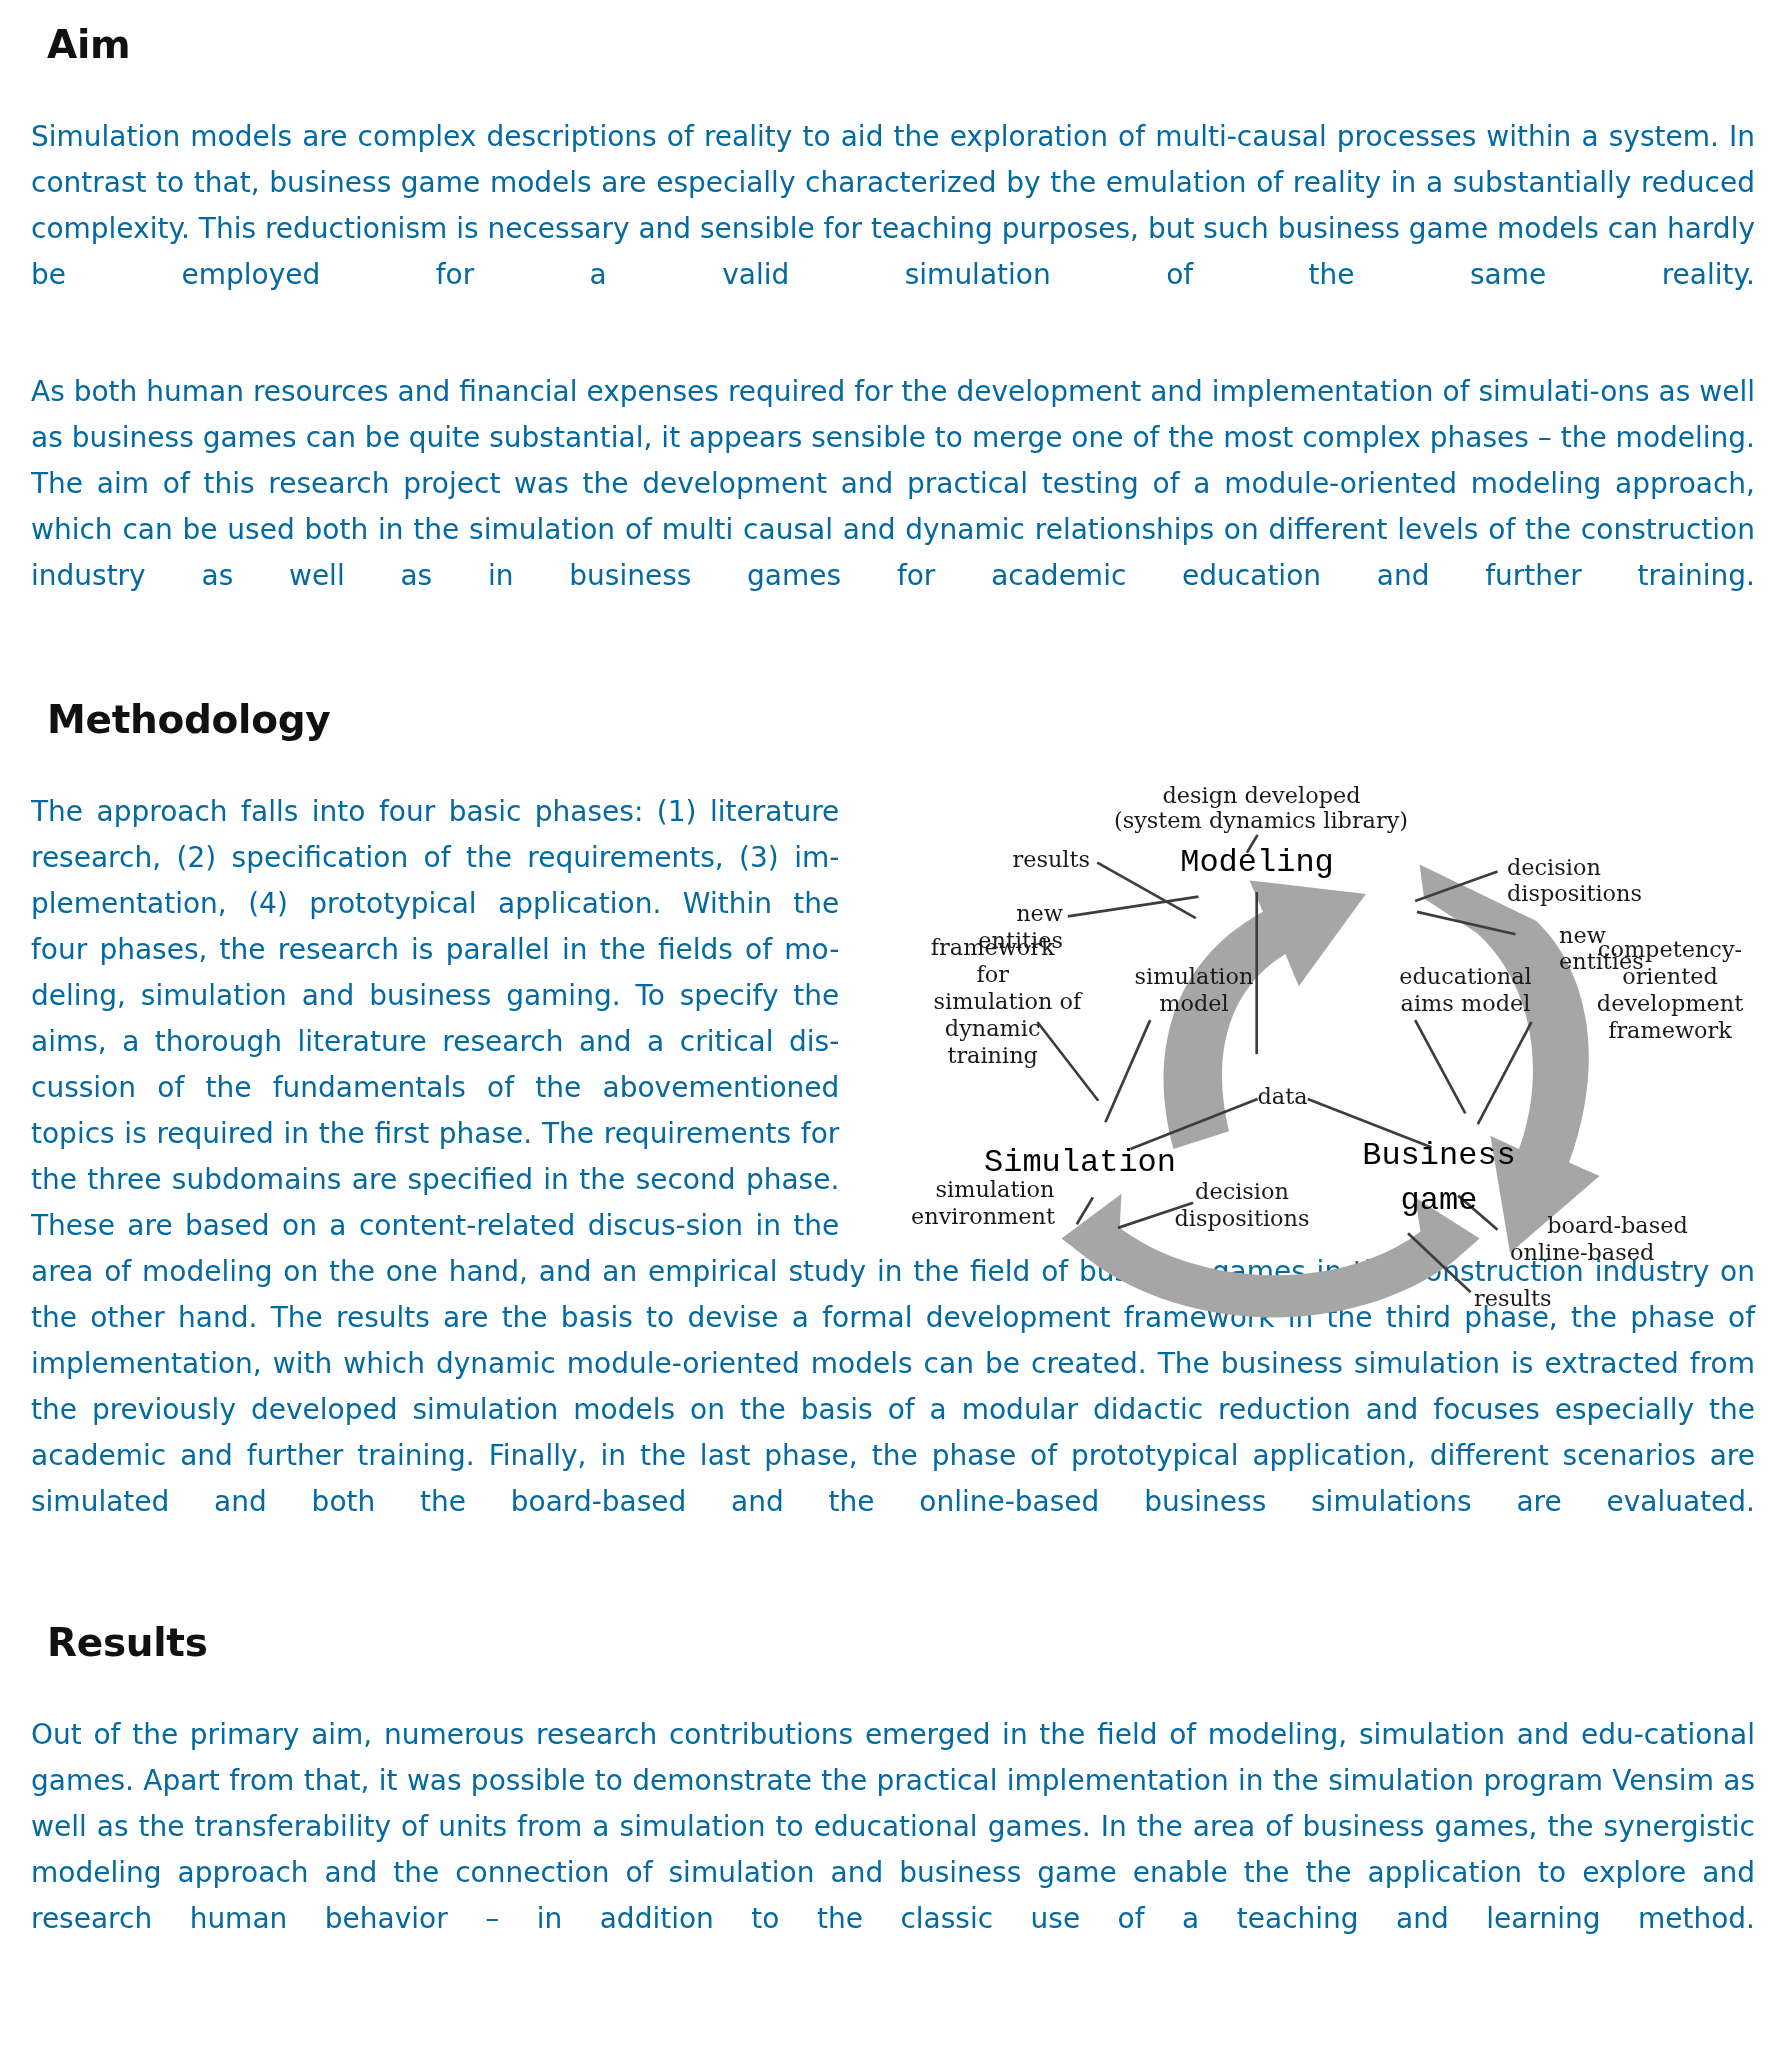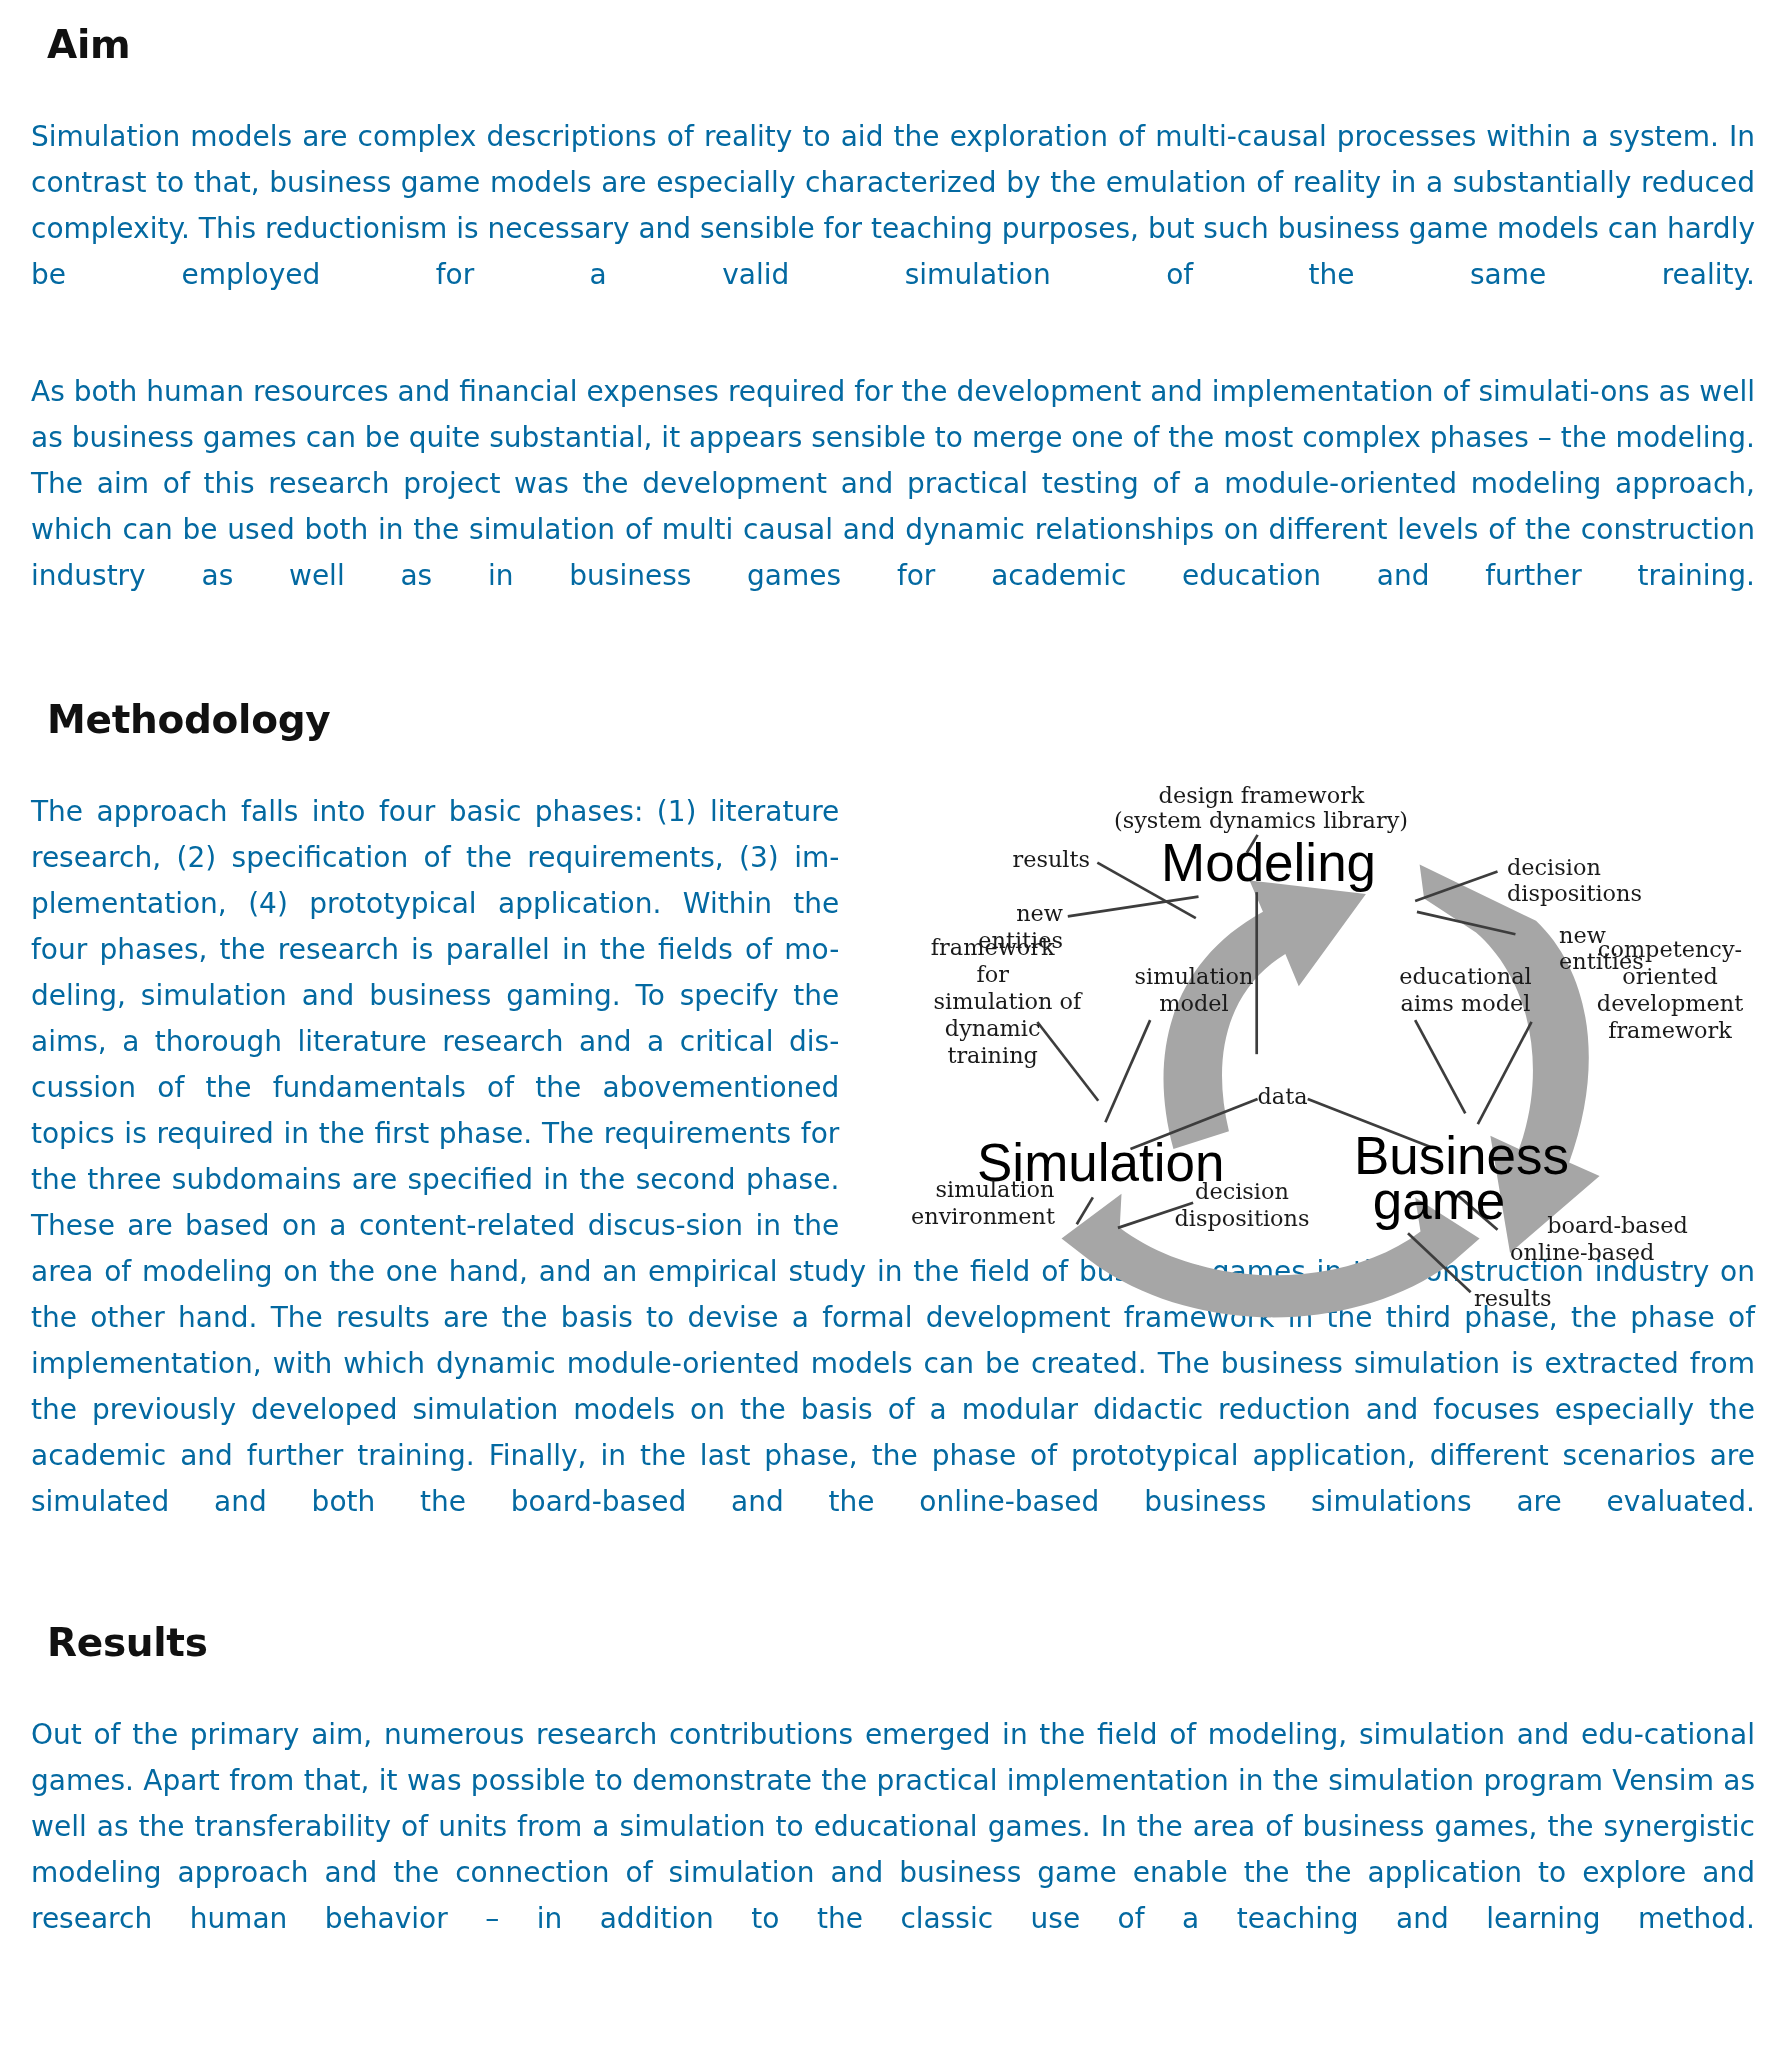--- a/index.html
+++ b/index.html
@@ -95,22 +95,22 @@
     font-family: "DejaVu Serif", serif;
     font-size: 22.4px;
     line-height: 27px;
     color: #1a1a1a;
     white-space: pre;
   }
   .fig-label.ctr { text-align: center; }
   .fig-label.rgt { text-align: right; }
   .fig-node {
     position: absolute;
-    font-family: Liberation Sans, sans-serif;
-    font-size: 53px;
+    font-family: Liberation Mono, monospace;
+    font-size: 32px;
     line-height: 45px;
     color: #000000;
     text-align: center;
     white-space: pre;
   }
 </style>
 </head>
 <body>
 
 <div class="page">
@@ -223,21 +223,21 @@
       <line x1="662" y1="600" x2="592" y2="534" stroke="#3d3d3d" stroke-width="3"></line>
     </svg>
 
     <div class="fig-node" style="left:283px; top:85px; width:192px;">Modeling</div>
 
     <div class="fig-node" style="left:99px; top:385px; width:206px;">Simulation</div>
 
     <div class="fig-node" style="left:476px; top:378px; width:170px;">Business</div>
     <div class="fig-node" style="left:476px; top:423px; width:170px;">game</div>
 
-    <div class="fig-label ctr" style="left:240px; top:27px; width:287px;">design framework</div>
+    <div class="fig-label ctr" style="left:240px; top:27px; width:287px;">design developed</div>
     <div class="fig-label ctr" style="left:222px; top:52px; width:322px;">(system dynamics library)</div>
 
     <div class="fig-label rgt" style="left:90px; top:91px; width:122px;">results</div>
 
     <div class="fig-label rgt" style="left:54px; top:145px; width:131px;">new</div>
     <div class="fig-label rgt" style="left:54px; top:172px; width:131px;">entities</div>
 
     <div class="fig-label" style="left:629px; top:99px; width:233px;">decision</div>
     <div class="fig-label" style="left:629px; top:125px; width:233px;">dispositions</div>
 

